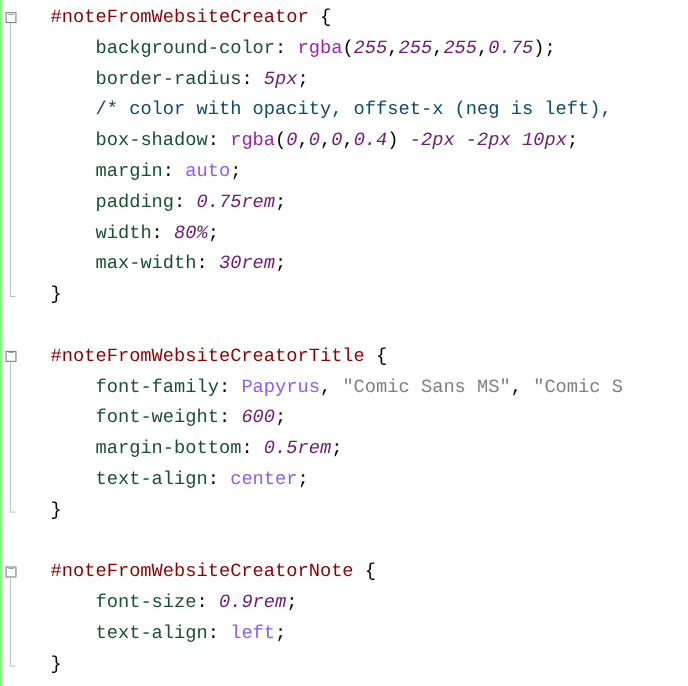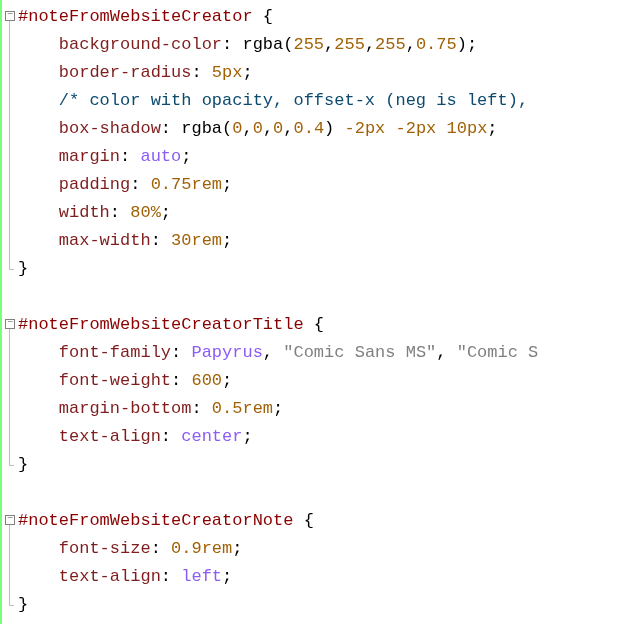--- a/index.html
+++ b/index.html
@@ -48,29 +48,30 @@
       left: 7px;
       width: 5px;
       height: 1px;
       background: #c0c0c0;
     }
     .code {
       flex: 1;
       white-space: pre;
       color: #000000;
       padding-top: 3px;
+      margin-left: 28px;
     }
     .line { display: block; height: 28px; }
     .blank { height: 28px; display: block; }
     .sel { color: #8b0000; }
     .brace { color: #000000; }
-    .prop { color: #7f1d1d; }
+    .prop { color: #14532d; }
     .punct { color: #000000; }
-    .func { color: #000000; }
-    .num { color: #a16207; }
+    .func { color: #a21caf; }
+    .num { color: #701a75; font-style: italic; }
     .str { color: #808080; }
     .kw { color: #8b5cf6; }
     .comment { color: #0c4a6e; }
   </style>
 </head>
 <body>
 
 <div class="gutter">
     <div class="fold" style="top: 11px;"></div>
     <div class="vline" style="top: 21px; height: 248px;"></div>

